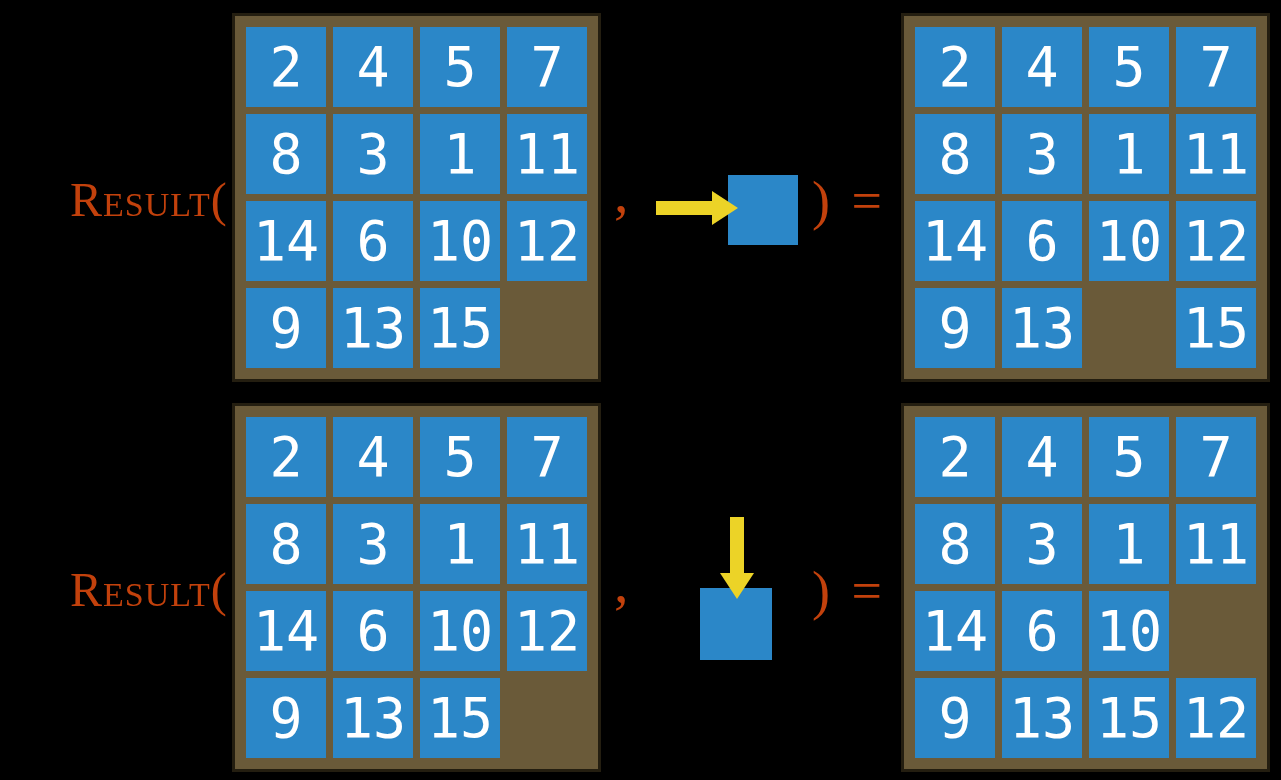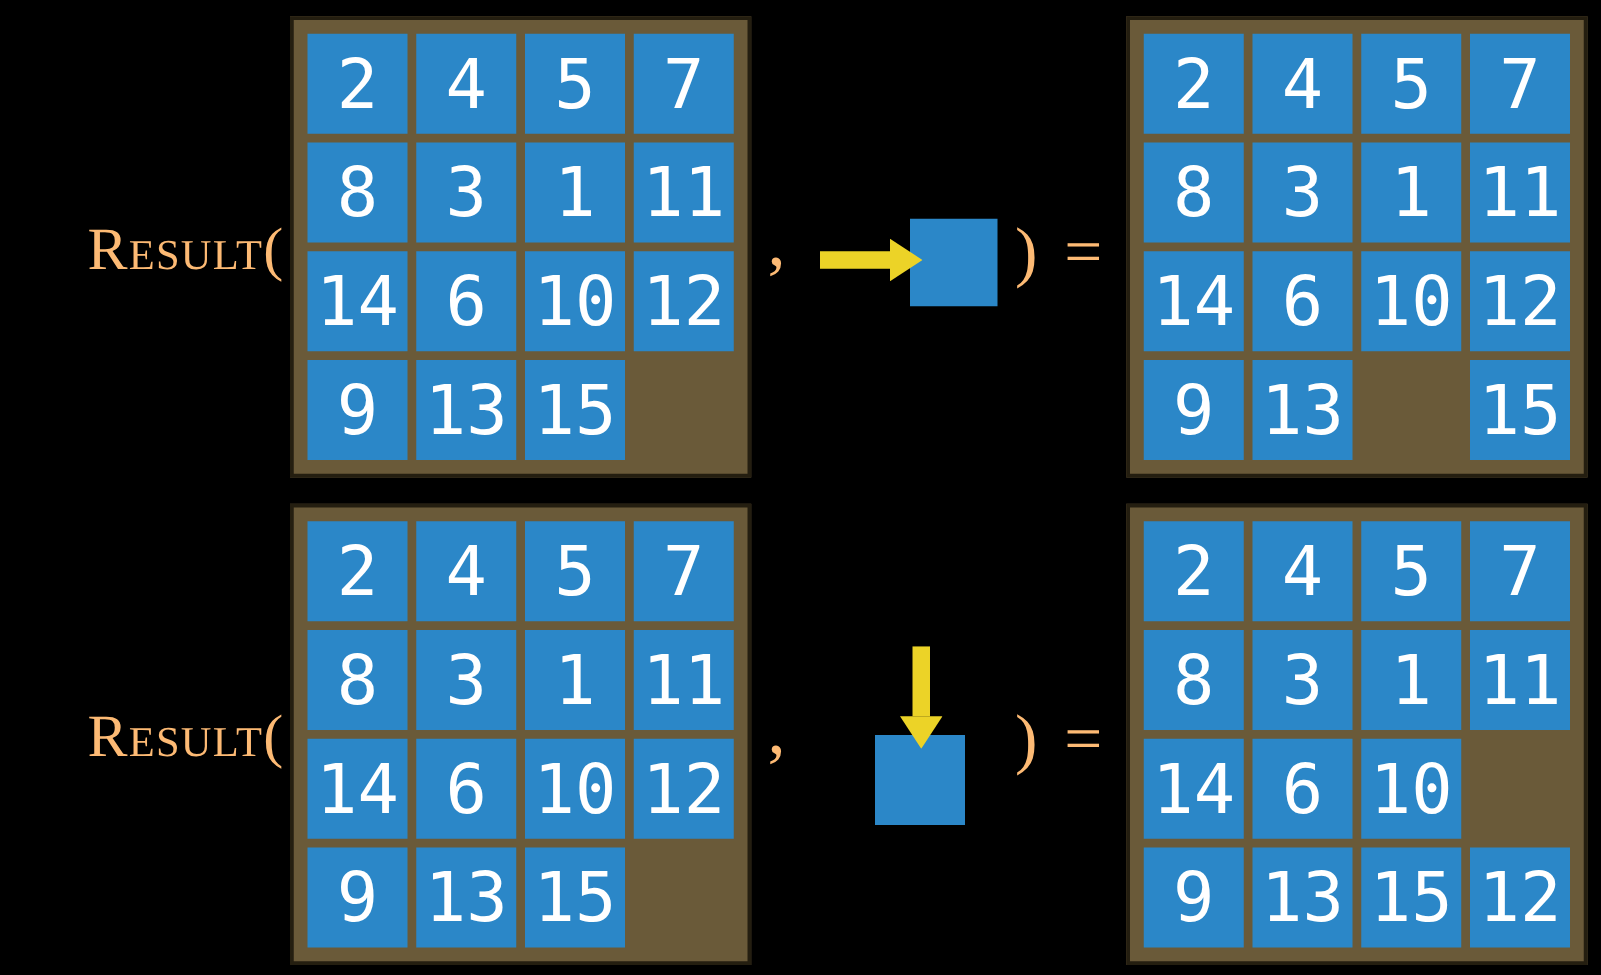--- a/index.html
+++ b/index.html
@@ -19,21 +19,21 @@
     gap:7px;
   }
   .tile {
     background:#2b87c8; color:#fff;
     font-family:"DejaVu Sans Mono", monospace;
     font-size:55px; line-height:1;
     display:flex; align-items:center; justify-content:center;
   }
   .tile.empty { background:transparent; }
   .math-text {
-    position:absolute; color:#fdba74; white-space:nowrap; line-height:1;
+    position:absolute; color:#c2410c; white-space:nowrap; line-height:1;
   }
   .result-label { font-size:48px; font-variant:small-caps; letter-spacing:1px; }
   .comma { font-size:58px; }
   .close-eq { font-size:54px; word-spacing:8px; }
   .action-square { position:absolute; background:#2b87c8; z-index:1; }
   .sq-right { left:728px; top:175px; width:70px; height:70px; }
   .sq-down  { left:700px; top:588px; width:72px; height:72px; }
   .arrow-svg { position:absolute; z-index:2; }
   .arrow-right-svg { left:656px; top:191px; }
   .arrow-down-svg  { left:720px; top:517px; }

